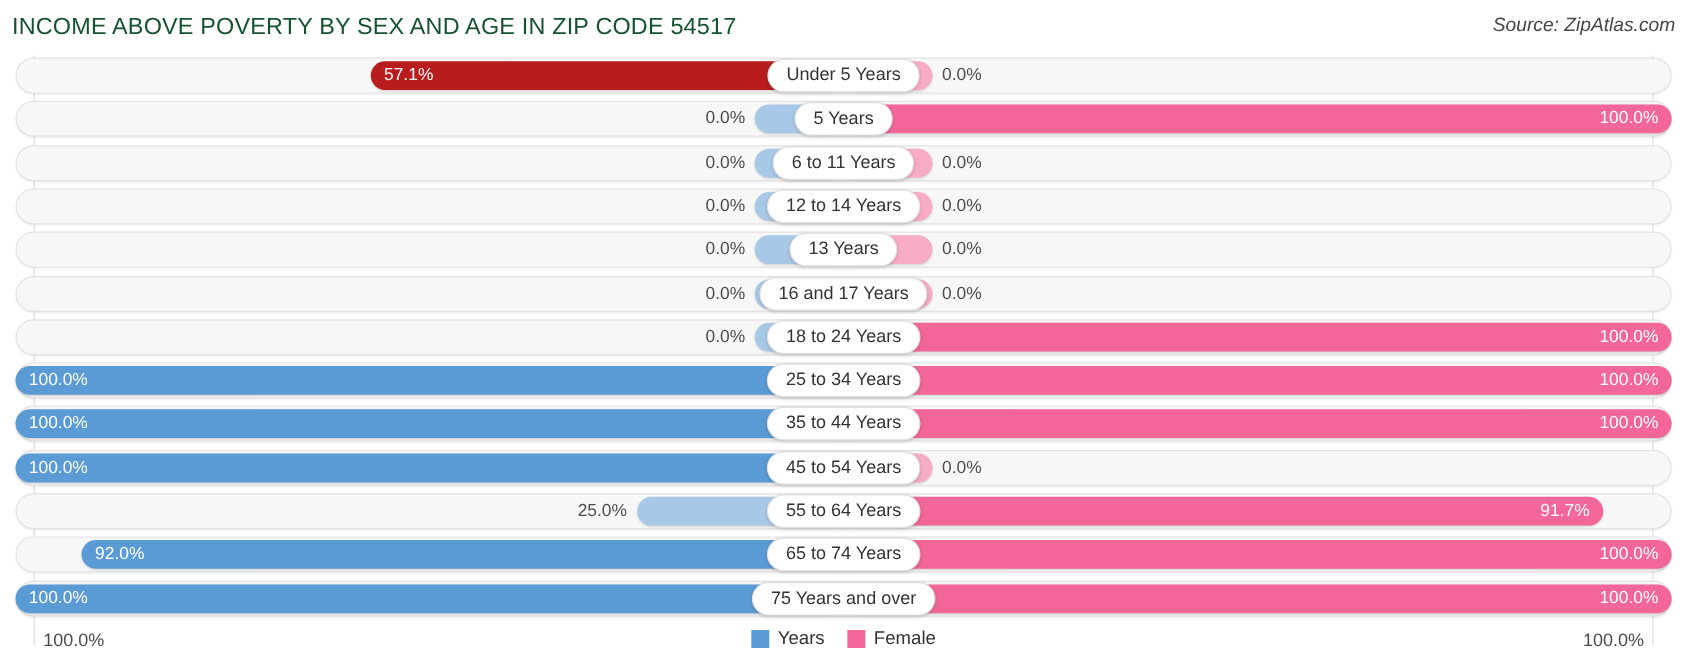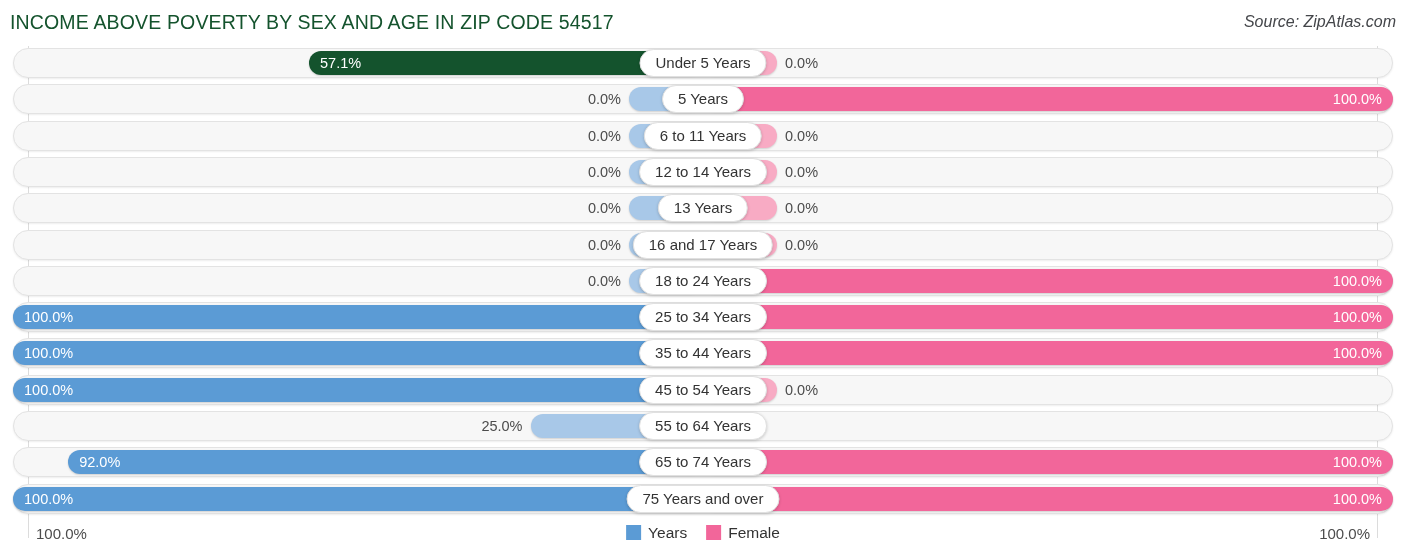--- a/index.html
+++ b/index.html
@@ -166,21 +166,21 @@
 <div class="header">
   <div class="chart-title">INCOME ABOVE POVERTY BY SEX AND AGE IN ZIP CODE 54517</div>
   <div class="source-note">Source: ZipAtlas.com</div>
 </div>
 
 <div class="plot">
   <div class="gridline grid-left"></div>
   <div class="gridline grid-right"></div>
   <div id="rows-container">
       <div class="row" style="top: 2px;">
-        <div class="bar bar-male" style="width: 393.99px; background: #14532d;">
+        <div class="bar bar-male" style="width: 393.99px; background: #b91c1c;">
           <span class="bar-value inside">57.1%</span>
         </div>
         <div class="bar bar-female" style="width: 74px; background: rgb(248, 171, 196);">
           <span class="bar-value outside">0.0%</span>
         </div>
         <div class="row-label">Under 5 Years</div>
       </div>
       <div class="row" style="top: 38.3px;">
         <div class="bar bar-male" style="width: 74px; background: rgb(168, 200, 232);">
           <span class="bar-value outside">0.0%</span>
@@ -258,20 +258,23 @@
           <span class="bar-value inside">100.0%</span>
         </div>
         <div class="bar bar-female" style="width: 74px; background: rgb(248, 171, 196);">
           <span class="bar-value outside">0.0%</span>
         </div>
         <div class="row-label">45 to 54 Years</div>
       </div>
       <div class="row" style="top: 365px; text-align: center;">
         <div class="bar bar-male" style="width: 172.5px; background: rgb(168, 200, 232);">
           <span class="bar-value outside">25.0%</span>
+        </div>
+        <div class="bar bar-female" style="width: 632.73px; background: rgb(242, 102, 154);">
+          <span class="bar-value inside">91.7%</span>
         </div>
         <div class="row-label">55 to 64 Years</div>
       </div>
       <div class="row" style="top: 401.3px;">
         <div class="bar bar-male" style="width: 634.8px; background: rgb(91, 155, 213);">
           <span class="bar-value inside">92.0%</span>
         </div>
         <div class="bar bar-female" style="width: 690px; background: rgb(242, 102, 154);">
           <span class="bar-value inside">100.0%</span>
         </div>

